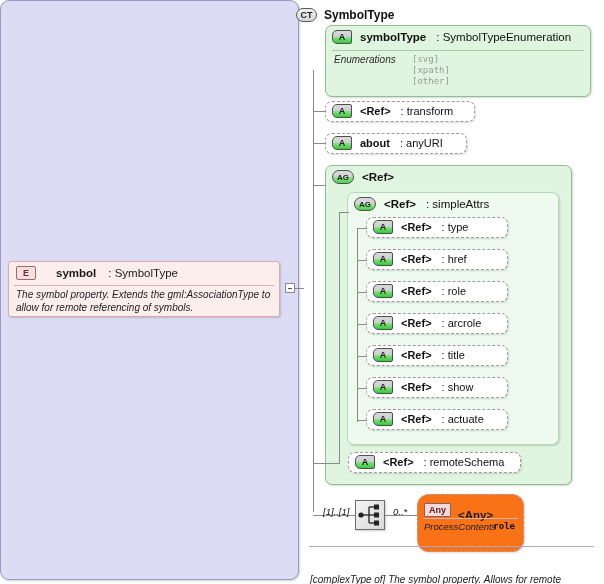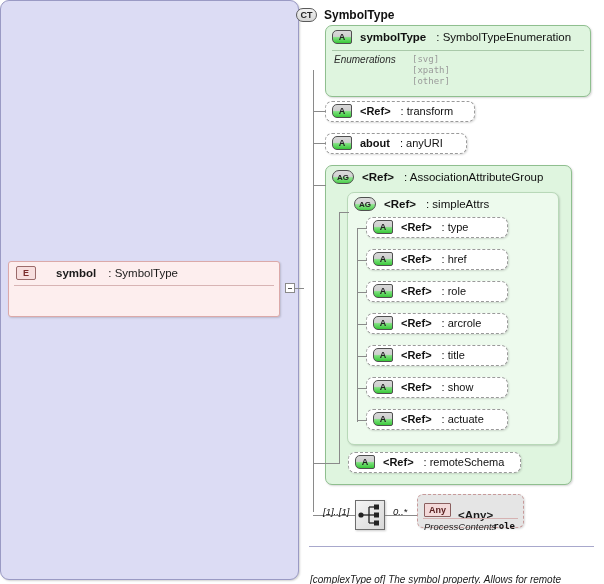--- a/index.html
+++ b/index.html
@@ -194,25 +194,25 @@
     line-height: 12.5px;
     color: #1d1d1d;
   }
 
   
   #any-box {
     position: absolute;
     left: 417px;
     top: 494px;
     width: 107px;
-    height: 34px;
-    box-sizing: border-box;
-    background: #e5e5e5;
+    height: 58px;
+    box-sizing: border-box;
+    background: #f97316;
     border: 1px dashed #c79a9a;
-    border-radius: 6px;
+    border-radius: 12px;
     box-shadow: 1px 1px 2px rgba(0,0,0,0.14);
   }
   #any-head {
     position: absolute;
     left: 6px; top: 4px;
     display: flex; align-items: center;
   }
   #any-head .nm {
     margin-left: 7px;
     font-size: 11.5px;
@@ -313,20 +313,21 @@
 </head>
 <body>
 
 <div id="symbol-box">
   <div id="symbol-head">
     <span class="badge badge-e">E</span>
     <span class="nm" style="margin-left:20px;font-weight:bold;font-size:11.5px;">symbol</span>
     <span class="ty" style="margin-left:12px;font-size:11.5px;">: SymbolType</span>
   </div>
   <div id="symbol-sep"></div>
+  <div id="symbol-doc">The symbol property. Extends the gml:AssociationType to allow for remote referencing of symbols.</div>
 </div>
 
 <div id="collapse-toggle"></div>
 <div class="line h" style="left:295px; top:288px; width:9px;"></div>
 
 <div id="ct-container"></div>
 
 <div id="ct-header" style="position:absolute;left:296px;top:8px;">
   <span class="badge badge-ct">CT</span>
   <span id="ct-title">SymbolType</span>
@@ -360,21 +361,20 @@
     <span class="badge badge-a">A</span>
     <span class="nm">about</span>
     <span class="ty">: anyURI</span>
   </div>
 </div>
 
 <div class="gbox" style="left:325px; top:165px; width:247px; height:320px;">
   <div class="row">
     <span class="badge badge-ag">AG</span>
     <span class="nm">&lt;Ref&gt;</span>
-    <span class="ty">: AssociationAttributeGroup</span>
   </div>
 </div>
 
 <div class="gbox solidlite" style="left:347px; top:192px; width:212px; height:253px;">
   <div class="row">
     <span class="badge badge-ag">AG</span>
     <span class="nm">&lt;Ref&gt;</span>
     <span class="ty">: simpleAttrs</span>
   </div>
 </div>

